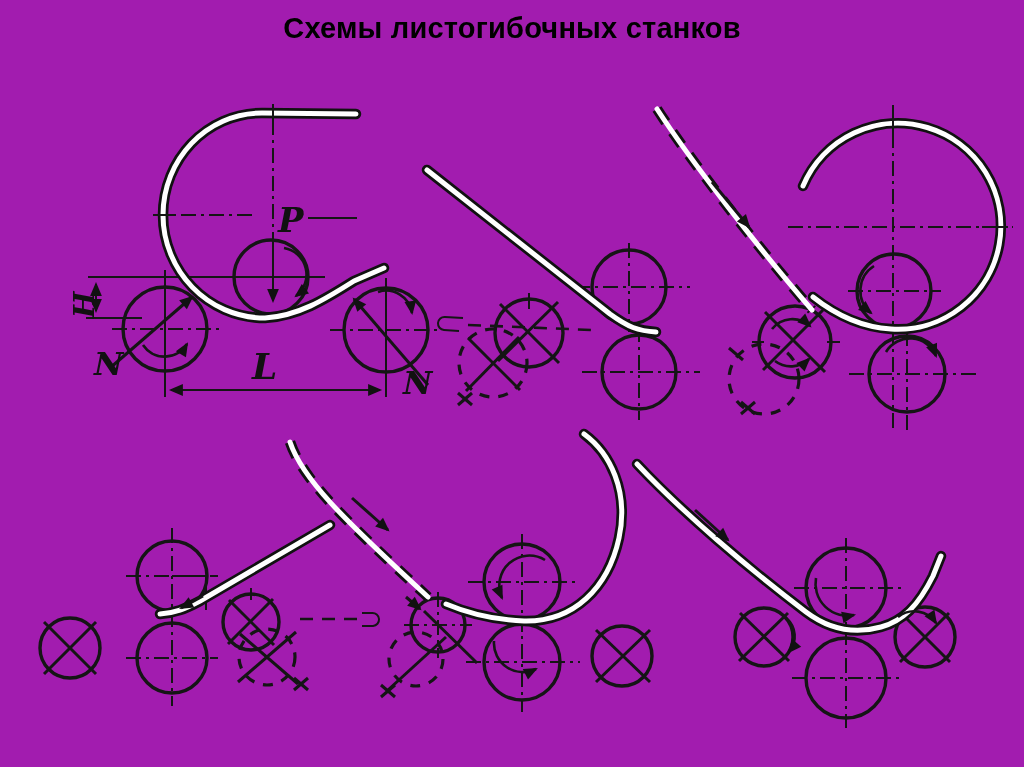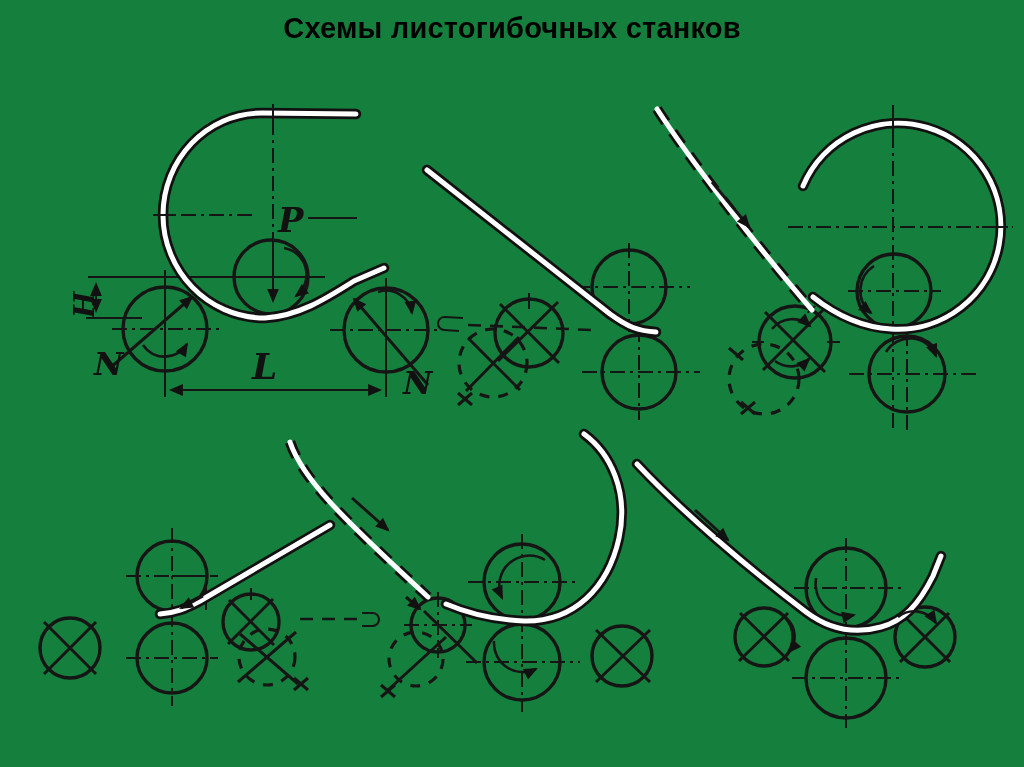--- a/index.html
+++ b/index.html
@@ -1,16 +1,16 @@
 <!DOCTYPE html>
 <html><head>
 <meta charset="utf-8">
 <style>
   html,body{margin:0;padding:0;background:#ffffff;}
-  .stage{position:relative;width:1024px;height:767px;background:#15803d;overflow:hidden;
+  .stage{position:relative;width:1024px;height:767px;background:#a21caf;overflow:hidden;
          font-family:"Liberation Sans",sans-serif;}
   .title{position:absolute;left:0;right:0;top:12px;text-align:center;
          font-size:29px;font-weight:bold;color:#000;letter-spacing:0.2px;}
   svg{position:absolute;left:0;top:0;}
   .cl{stroke:#151515;stroke-width:2;fill:none;stroke-dasharray:15 5 3 5;}
   .thin{stroke:#151515;stroke-width:2;fill:none;}
   .med{stroke:#151515;stroke-width:3;fill:none;}
   .roller{stroke:#151515;stroke-width:3.4;fill:none;}
   .roller-dash{stroke:#151515;stroke-width:3.2;fill:none;stroke-dasharray:10 9;}
   .sheet-o{stroke:#111;stroke-width:10.5;fill:none;stroke-linecap:round;stroke-linejoin:round;}

